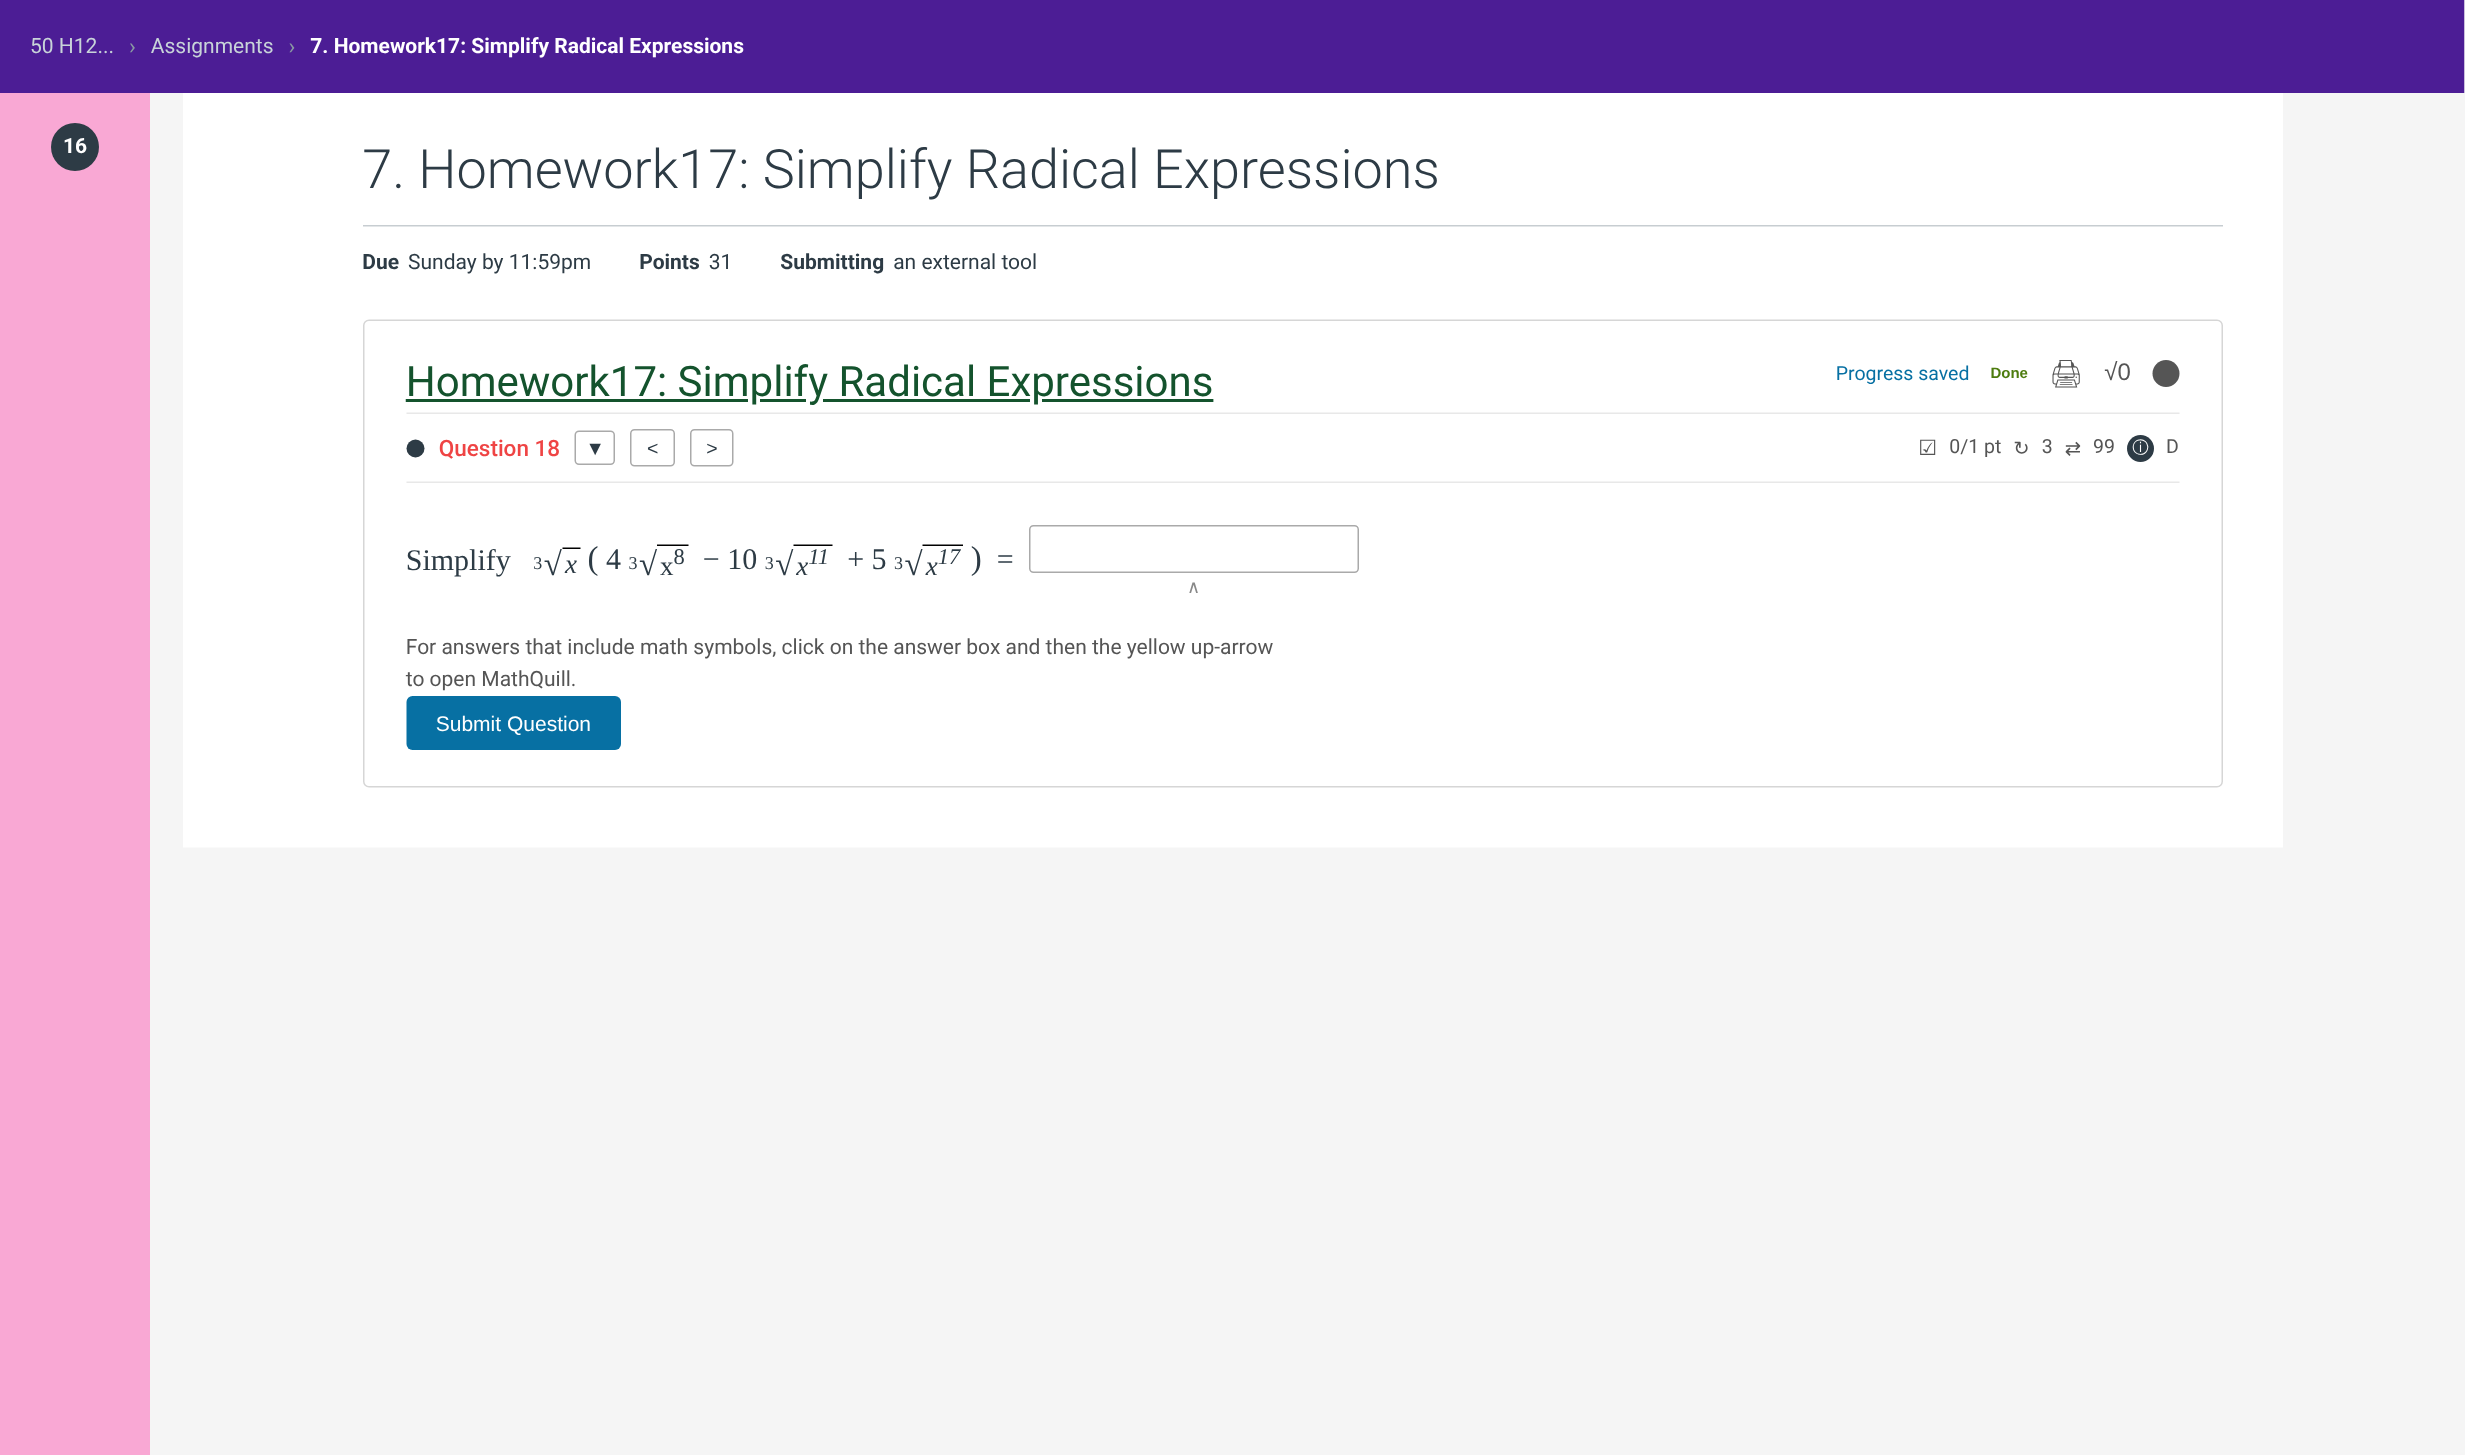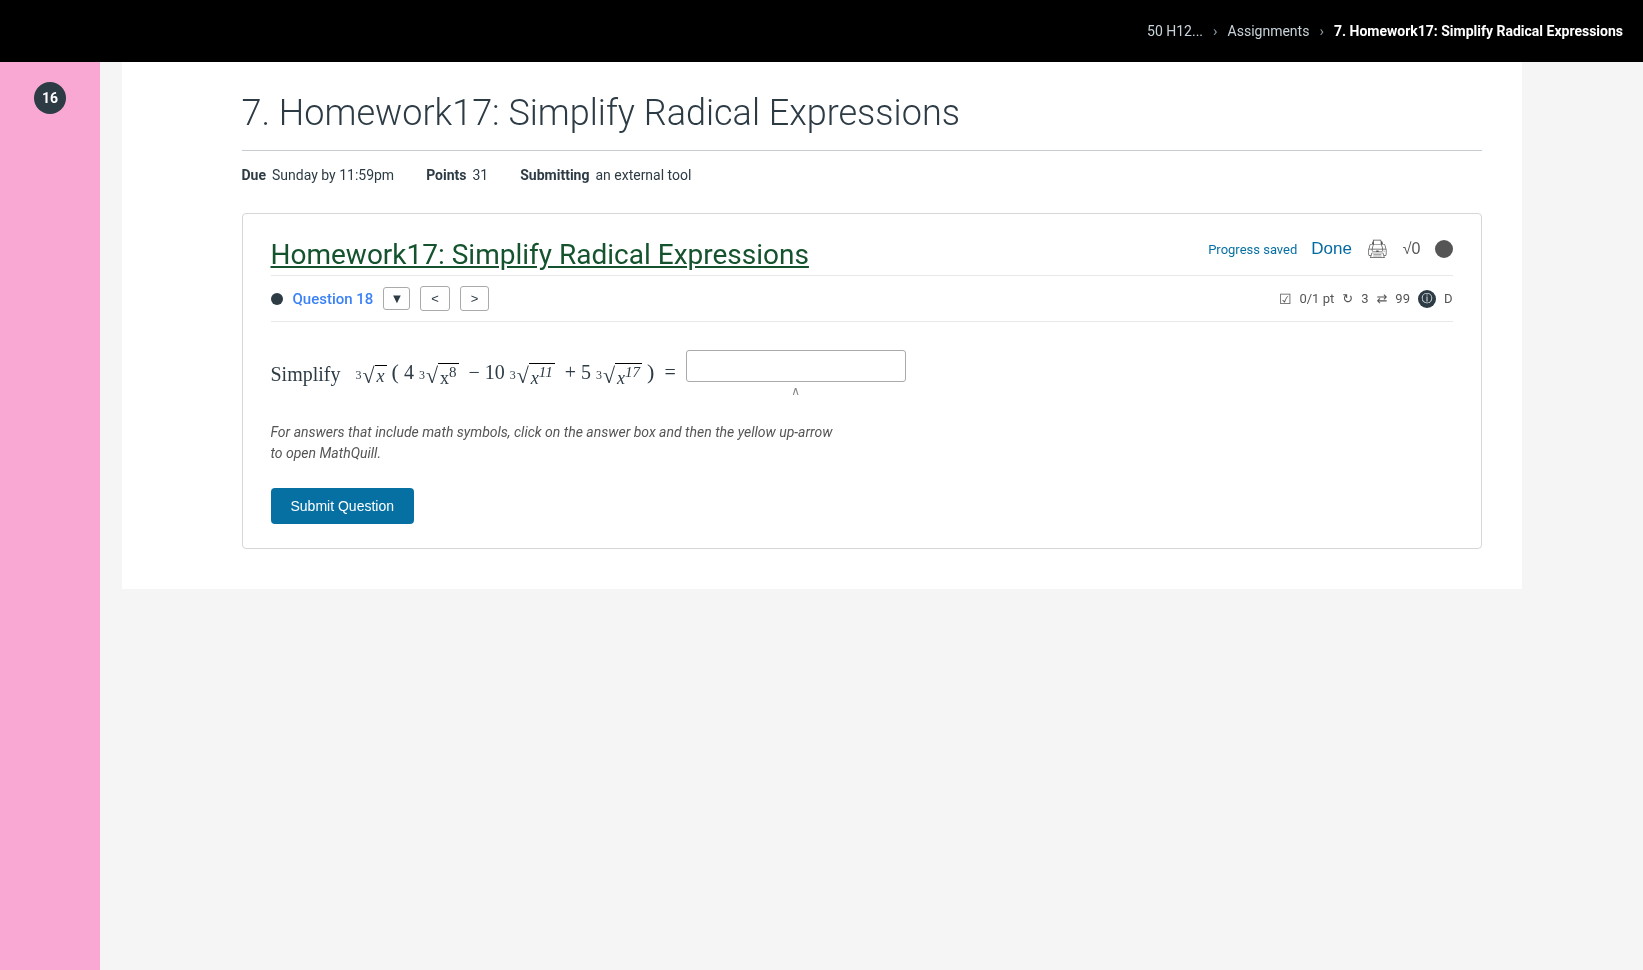--- a/index.html
+++ b/index.html
@@ -5,29 +5,28 @@
     * { box-sizing: border-box; margin: 0; padding: 0; }
     body {
       font-family: -apple-system, BlinkMacSystemFont, "Segoe UI", Roboto, sans-serif;
       background: #f5f5f5;
       color: #2d3b45;
       min-height: 970px;
     }
 
     
     .top-bar {
-      background: #000000;
+      background: #4c1d95;
       color: #fff;
       padding: 0 20px;
       height: 62px;
       display: flex;
       align-items: center;
       gap: 8px;
       font-size: 15px;
-      justify-content: flex-end;
     }
     .top-bar .breadcrumb-part {
       color: #c8d3d9;
       font-size: 14px;
     }
     .top-bar .breadcrumb-sep {
       color: #8a9aa3;
       margin: 0 2px;
     }
     .top-bar .breadcrumb-current {
@@ -104,23 +103,23 @@
     }
 
     .progress-saved-text {
       color: #0770a3;
       font-size: 13px;
     }
 
     .done-btn {
       background: transparent;
       border: none;
-      color: #0369a1;
-      font-size: 17px;
-      font-weight: 400;
+      color: #4d7c0f;
+      font-size: 10px;
+      font-weight: 700;
       cursor: pointer;
     }
 
     .panel-icon-btn {
       background: transparent;
       border: none;
       cursor: pointer;
       font-size: 18px;
       color: #555;
     }
@@ -152,21 +151,21 @@
       width: 12px;
       height: 12px;
       border-radius: 50%;
       background: #2d3b45;
       display: inline-block;
     }
 
     .question-label {
       font-size: 15px;
       font-weight: 500;
-      color: #3b82f6;
+      color: #ef4444;
     }
 
     .nav-dropdown {
       background: #fff;
       border: 1px solid #aaa;
       border-radius: 3px;
       padding: 3px 6px;
       font-size: 13px;
       cursor: pointer;
       color: #2d3b45;
@@ -212,22 +211,20 @@
     .up-arrow-indicator {
       font-size: 12px;
       color: #888;
       margin-top: 2px;
     }
 
     .helper-text {
       font-size: 14px;
       color: #555;
       line-height: 1.5;
-      margin-bottom: 24px;
-      font-style: italic;
     }
 
     .submit-btn {
       background: #0770a3;
       color: #fff;
       border: none;
       border-radius: 4px;
       padding: 10px 20px;
       font-size: 14px;
       font-weight: 500;

